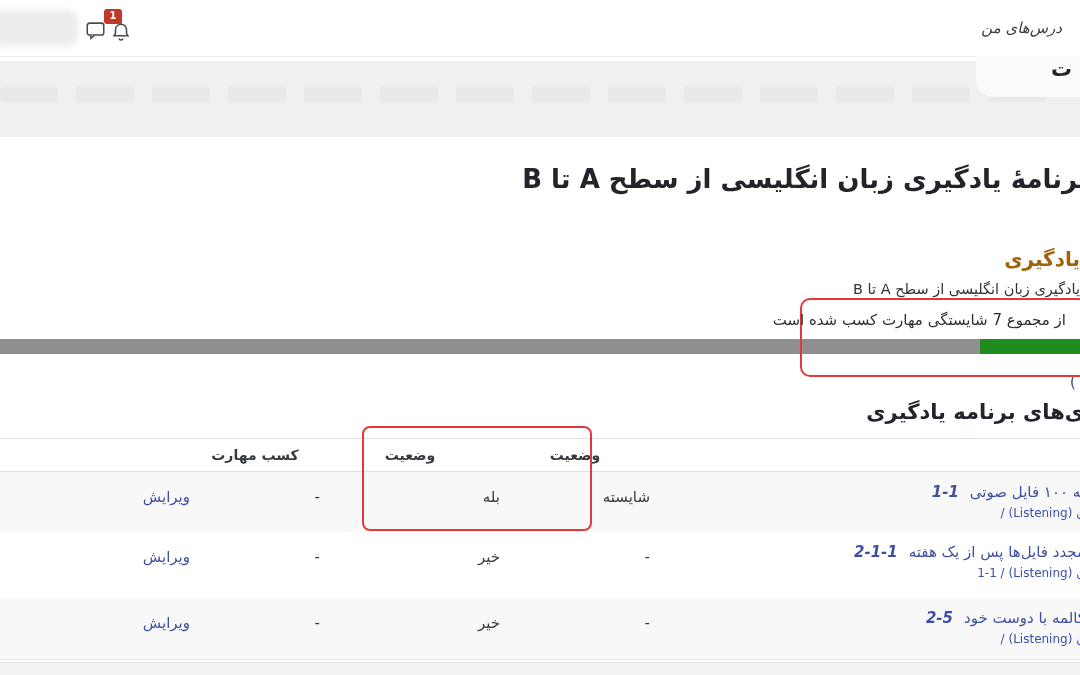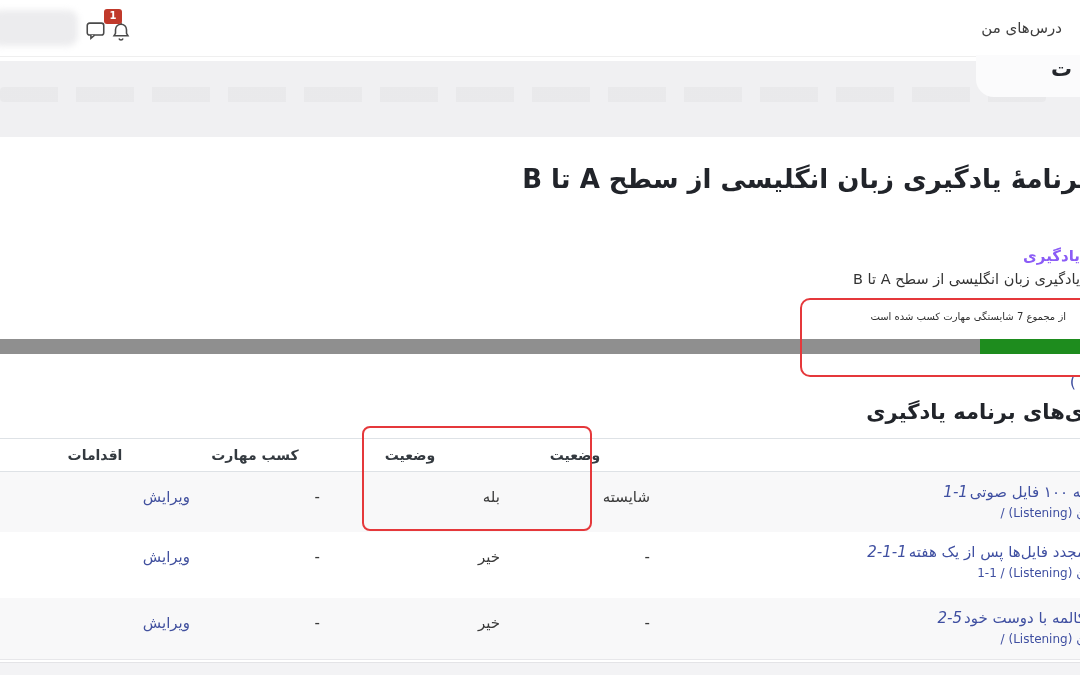--- a/index.html
+++ b/index.html
@@ -1,57 +1,57 @@
 <!DOCTYPE html>
 <html lang="fa"><head>
 <meta charset="utf-8">
 <style>
   html,body{margin:0;padding:0;background:#fff;}
   body{font-family:"DejaVu Sans","Liberation Sans",sans-serif;}
   .stage{position:relative;width:1080px;height:675px;overflow:hidden;background:#fff;direction:rtl;}
 
   
   .navbar{position:absolute;top:0;left:0;right:0;height:56px;background:#fff;border-bottom:1px solid #efefef;}
-  .nav-courses{position:absolute;top:19px;right:18px;font-size:15px;color:#3d3d3d;white-space:nowrap;cursor:pointer;}
+  .nav-courses{position:absolute;top:19px;right:18px;font-size:15px;color:#3d3d3d;white-space:nowrap;cursor:pointer;font-style:italic;}
   .blur-blob{position:absolute;top:10px;left:-10px;width:88px;height:36px;background:#ececee;border-radius:10px;filter:blur(3px);}
   .icon-btn{position:absolute;cursor:pointer;}
   .badge{position:absolute;top:9px;left:104px;min-width:10px;padding:1px 4px 2px;background:#c0392b;color:#fff;font-size:10px;font-weight:bold;border-radius:3px;text-align:center;line-height:12px;z-index:3;direction:ltr;}
 
   
   .band{position:absolute;top:61px;left:0;right:0;height:76px;background:#f0f0f2;}
   .band-pattern{position:absolute;top:26px;left:0;right:34px;height:15px;
     background:repeating-linear-gradient(to left,rgba(0,0,0,0.035) 0 58px,transparent 58px 76px);
     border-radius:4px;opacity:.8;}
   .mini-card{position:absolute;top:55px;right:-12px;width:116px;height:42px;background:#fbfbfc;border-bottom-left-radius:18px;}
   .partial-title{position:absolute;top:57px;right:8px;font-size:21px;font-weight:bold;color:#23262b;white-space:nowrap;}
 
   
   .page-title{position:absolute;top:164px;right:-8px;font-size:26px;font-weight:bold;color:#21242a;white-space:nowrap;}
-  .field-label{position:absolute;top:247px;right:0;font-size:15px;font-weight:bold;color:#8b5cf6;white-space:nowrap;}
-  .field-value{position:absolute;top:271px;right:0;font-size:14.5px;color:#333;white-space:nowrap;text-align:center;}
+  .field-label{position:absolute;top:247px;right:0;font-size:20px;font-weight:bold;color:#a16207;white-space:nowrap;}
+  .field-value{position:absolute;top:281px;right:0;font-size:14.5px;color:#333;white-space:nowrap;text-align:center;}
 
   .redbox1{position:absolute;top:298px;right:-16px;width:292px;height:75px;border:2px solid #e5383b;border-radius:10px;z-index:6;pointer-events:none;}
-  .progress-caption{position:absolute;top:311px;right:14px;font-size:10px;color:#2f2f2f;white-space:nowrap;z-index:7;}
+  .progress-caption{position:absolute;top:311px;right:14px;font-size:15px;color:#2f2f2f;white-space:nowrap;z-index:7;}
   .progress-track{position:absolute;top:339px;left:-8px;right:-8px;height:15px;background:#8f8f8f;z-index:2;}
   .progress-fill{position:absolute;top:0;right:0;height:100%;width:108px;background:#1e8c1e;}
   .partial-paren{position:absolute;top:372px;right:4px;font-size:16px;color:#4150a0;direction:ltr;cursor:pointer;}
   .section-heading{position:absolute;top:400px;right:-4px;font-size:21px;font-weight:bold;color:#21242a;white-space:nowrap;}
 
   
   .ctable{position:absolute;top:438px;left:0;right:0;}
   .trow{display:grid;grid-template-columns:430px 150px 180px 130px 190px;direction:rtl;}
   .thead{height:32px;border-top:1px solid #dee2e6;border-bottom:1px solid #dee2e6;background:#fff;}
   .th{font-size:14px;font-weight:bold;color:#343a40;text-align:center;padding-top:8px;}
   .tr1{height:60px;background:#f8f8f9;}
   .tr2{height:66px;background:#ffffff;}
   .tr3{height:61px;background:#f8f8f9;border-bottom:1px solid #e7e7ea;}
   .cell{font-size:15px;color:#3a3a3a;padding-top:16px;}
   .namecell{text-align:right;padding-top:11px;margin-left:0;padding-right:0;margin-right:-5px;overflow:visible;}
   .cname{font-size:15px;color:#3f4fa1;white-space:nowrap;cursor:pointer;}
-  .ccode{font-style:italic;direction:ltr;display:inline-block;margin-right:2px;}
+  .ccode{font-style:italic;direction:ltr;display:inline-block;margin-right:11px;font-weight:bold;}
   .cpath{font-size:12px;color:#3f4fa1;margin-top:5px;white-space:nowrap;cursor:pointer;}
   .editlink{color:#41509e;cursor:pointer;}
   .redbox2{position:absolute;top:-12px;right:488px;width:226px;height:101px;border:2px solid #e5383b;border-radius:8px;z-index:6;pointer-events:none;}
 
   .footer-strip{position:absolute;top:662px;left:0;right:0;height:13px;background:#f3f3f5;border-top:1px solid #e4e4e7;}
   svg{display:block;}
 </style>
 </head>
 <body>
 
@@ -96,21 +96,20 @@
   <div class="section-heading">ی‌های برنامه یادگیری</div>
 
   <div class="ctable">
     <div class="redbox2"></div>
 
     <div class="trow thead">
       <div class="th"></div>
       <div class="th">وضعیت</div>
       <div class="th">وضعیت</div>
       <div class="th">کسب مهارت</div>
-      <div class="th">اقدامات</div>
     </div>
 
     <div class="trow tr1">
       <div class="cell namecell">
         <span class="cname"><span>به ۱۰۰ فایل صوتی</span><span class="ccode">1-1</span></span>
         <div class="cpath">ن (Listening) /</div>
       </div>
       <div class="cell">شایسته</div>
       <div class="cell">بله</div>
       <div class="cell">-</div>

